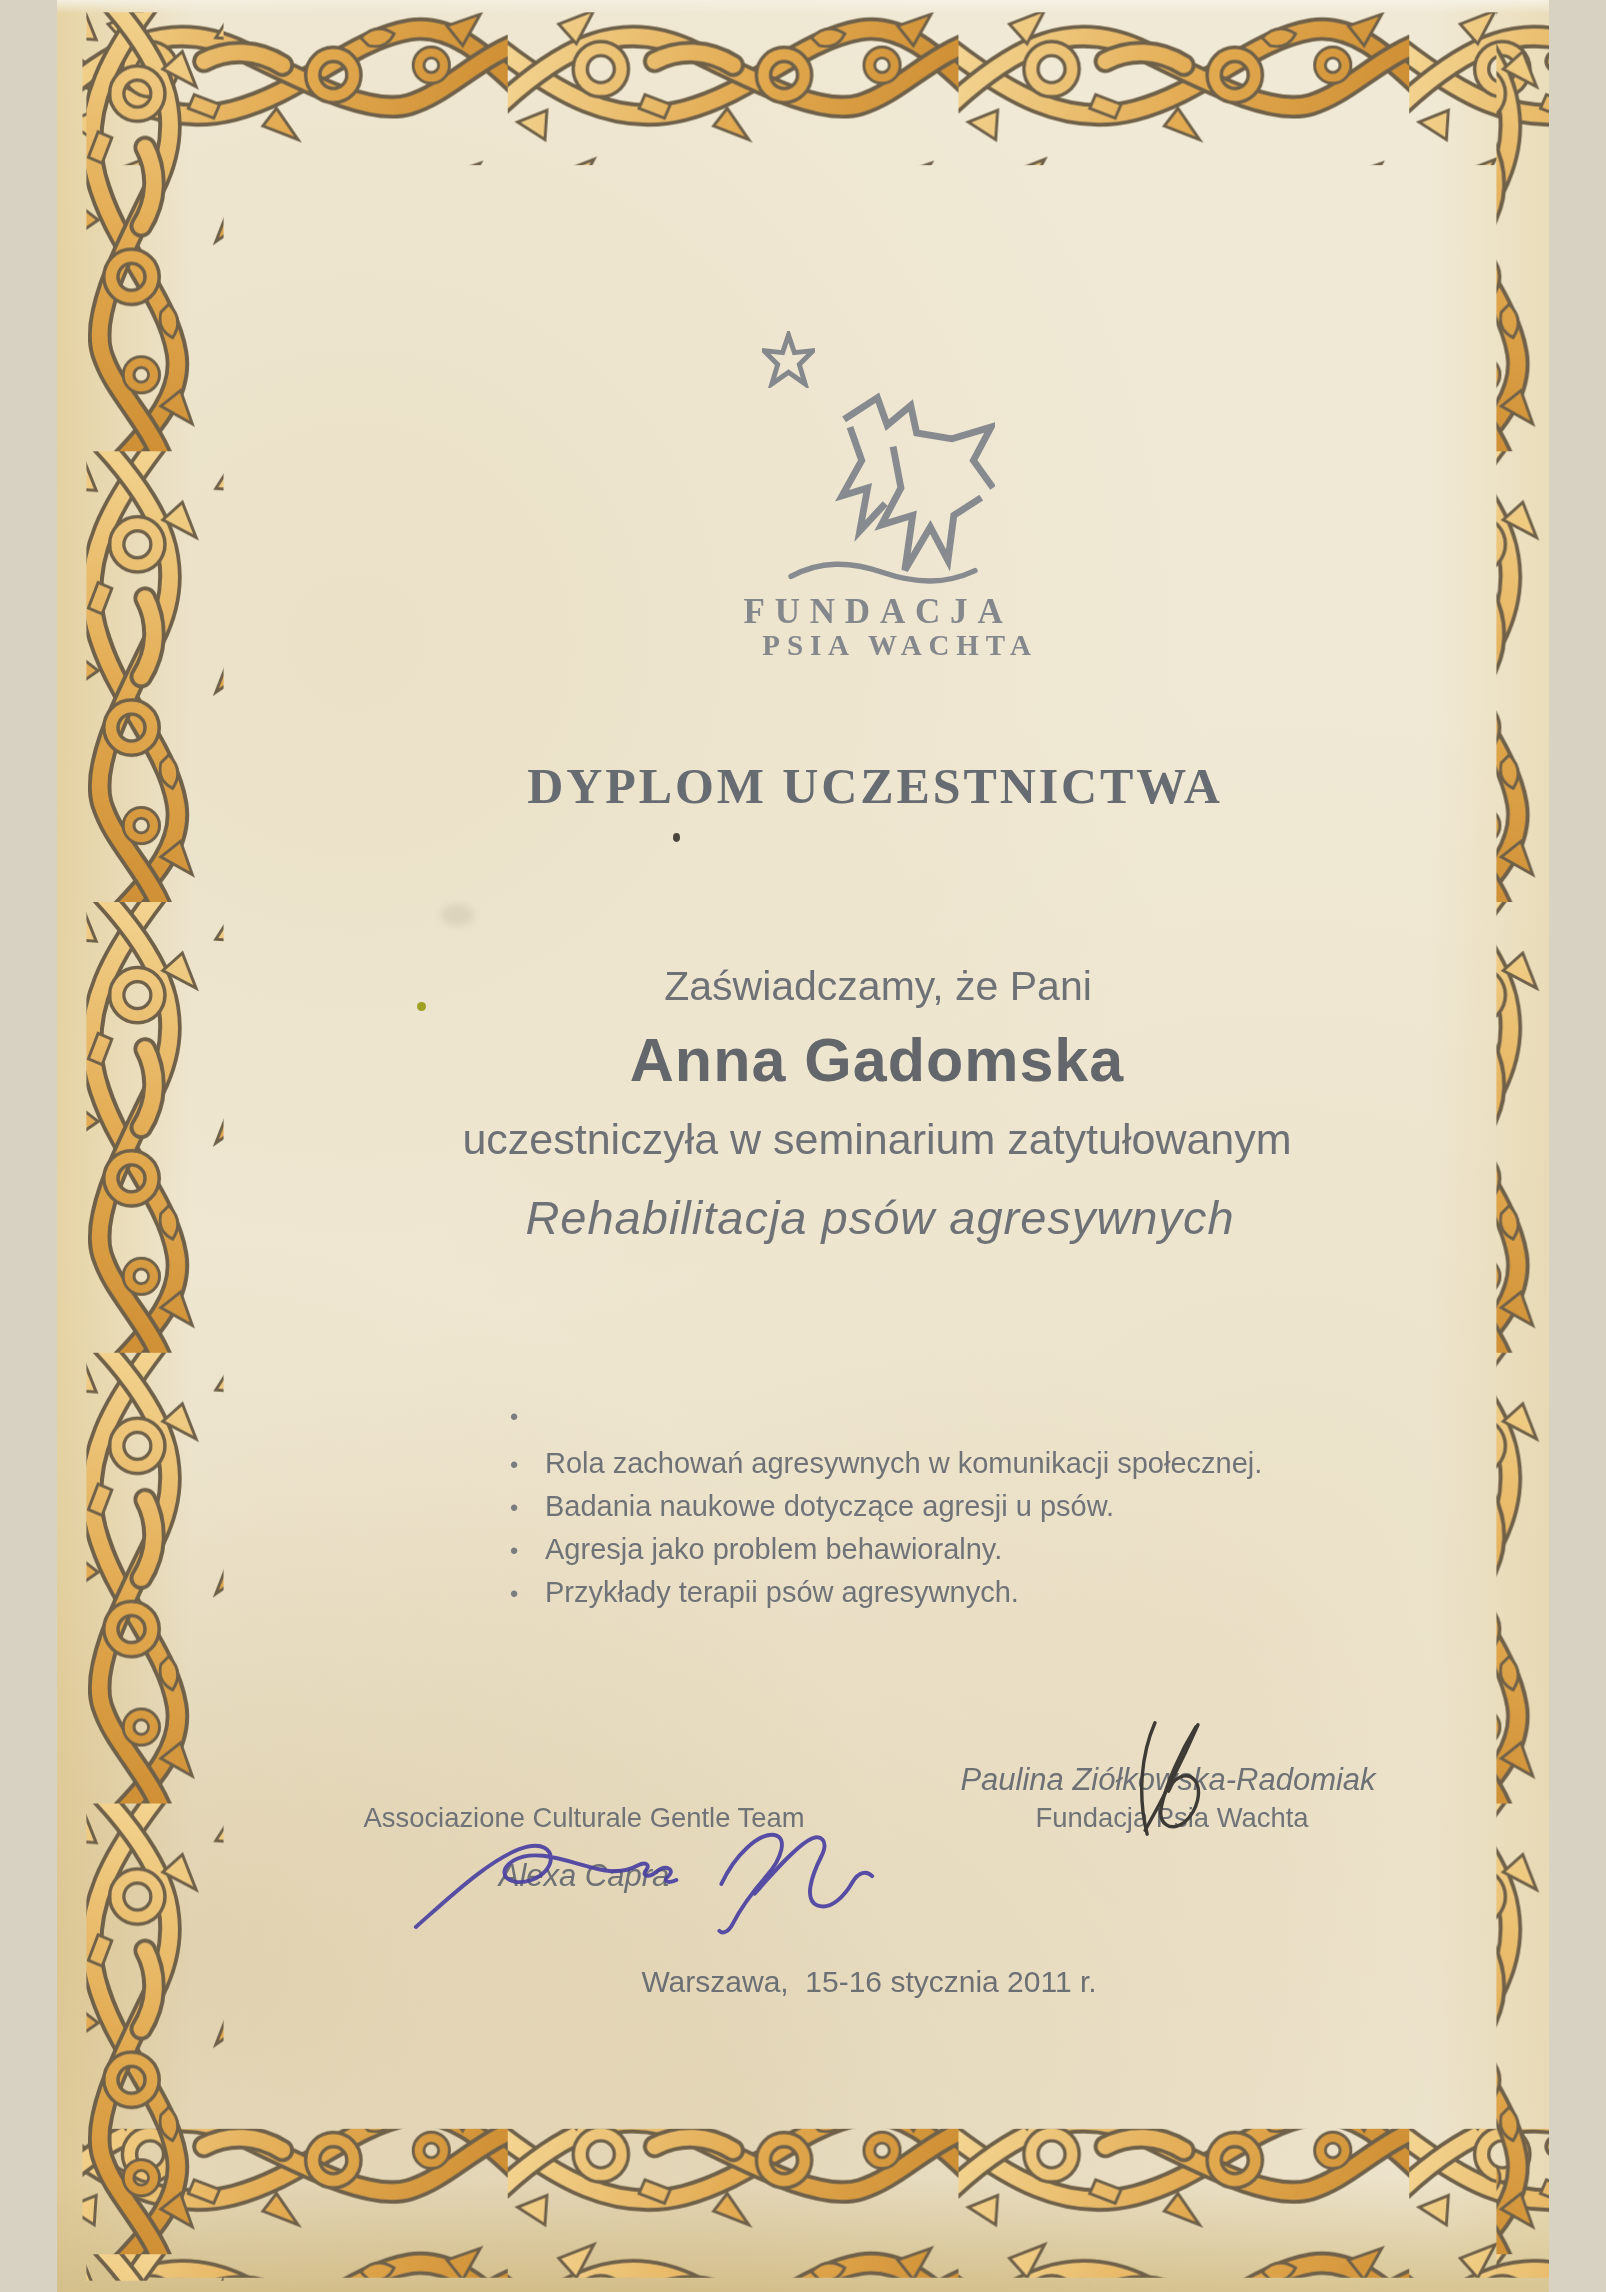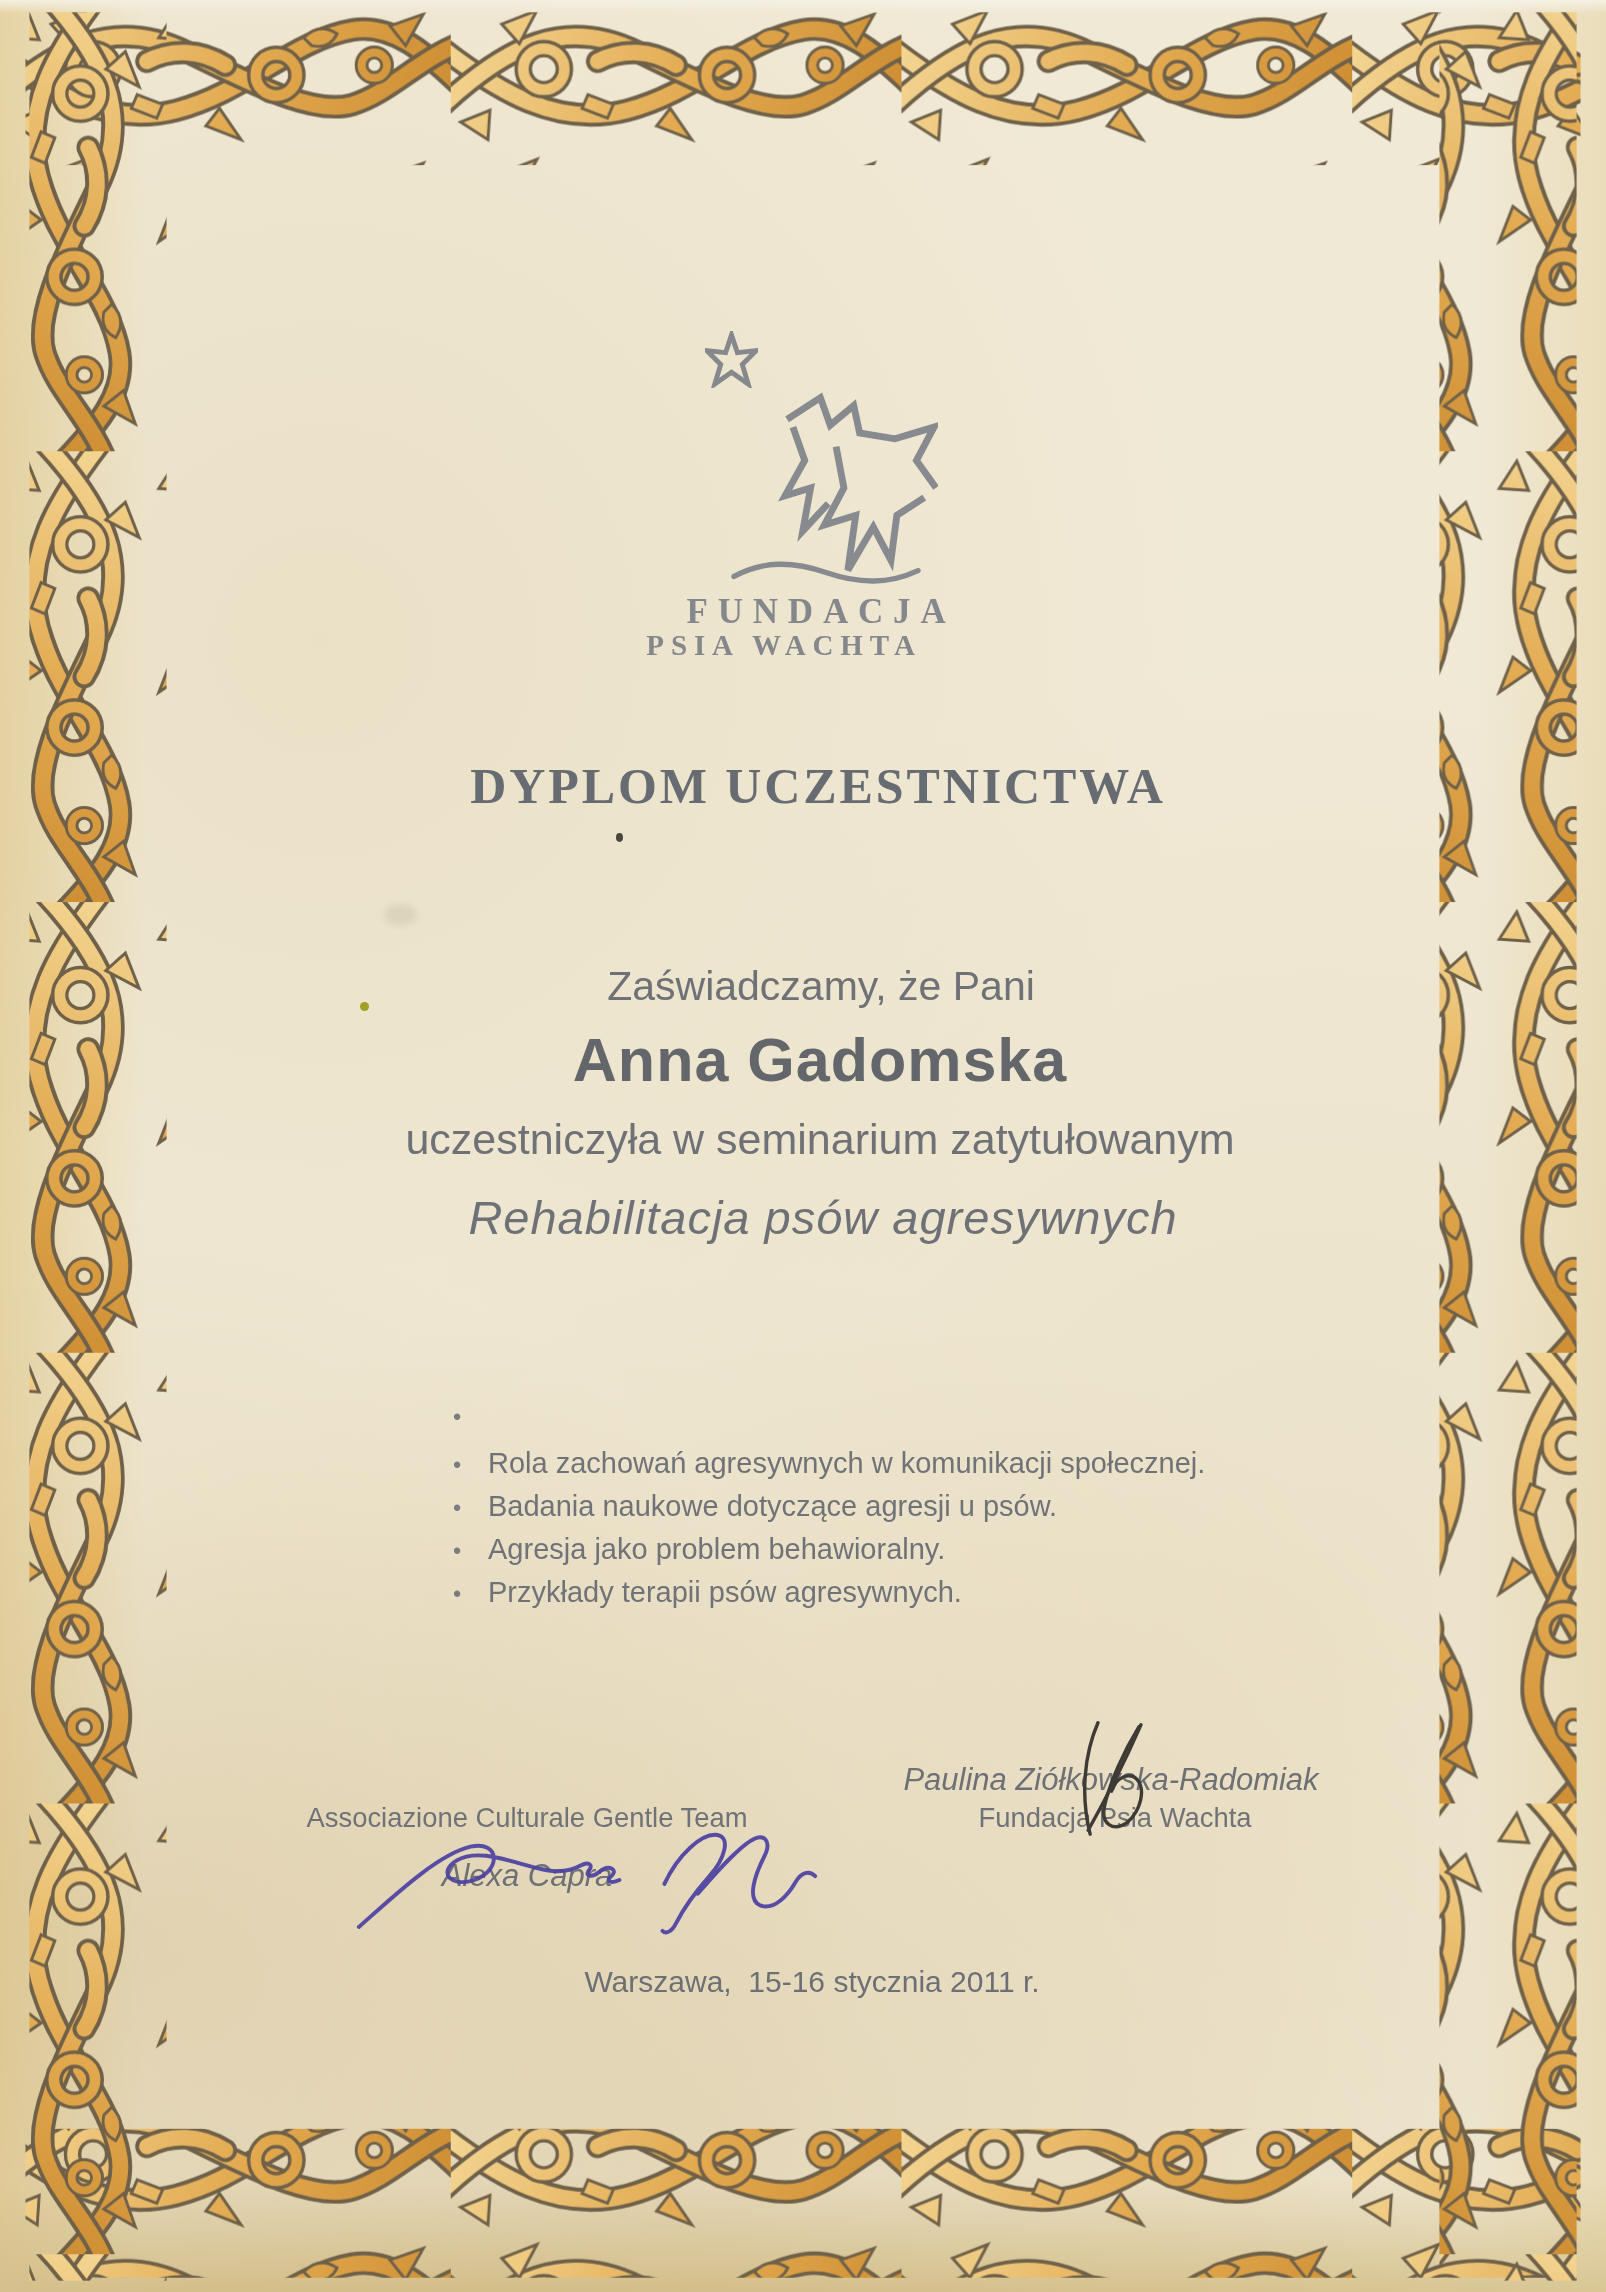--- a/index.html
+++ b/index.html
@@ -1,18 +1,18 @@
 <!DOCTYPE html>
 <html><head>
 <meta charset="utf-8">
 <style>
   html,body{margin:0;padding:0;background:#d8d2c2;}
   .page{
     position:relative;
-    width:1606px;height:2293px;
+    width:1492px;height:2293px;
     margin:0 auto;
     overflow:hidden;
     font-family:"Liberation Sans",sans-serif;
     background:
       radial-gradient(circle at 20% 28%, rgba(201,172,112,.14), transparent 42%),
       radial-gradient(circle at 82% 70%, rgba(201,172,112,.12), transparent 46%),
       radial-gradient(circle at 45% 94%, rgba(186,152,88,.20), transparent 38%),
       radial-gradient(circle at 8% 85%, rgba(190,158,92,.25), transparent 30%),
       linear-gradient(180deg, #f5f1e4 0px, rgba(245,241,228,0) 13.7px),
       linear-gradient(0deg, #d9c795 0%, rgba(217,199,149,0) 5%),
@@ -104,21 +104,21 @@
         <path d="M52,50 L64,84 L44,120 L70,112 L62,156 L88,128"></path>
         <path d="M96,70 L104,112 L84,150 L116,140 L108,196 L134,152 L152,186 L158,140 L186,122"></path>
       </g>
     </svg>
 
     <svg class="abs" style="left:728px;top:557px;" width="196" height="31" viewBox="0 0 200 32">
       <path d="M5,20 C35,4 65,4 100,16 C135,28 165,28 195,14" fill="none" stroke="#878b90" stroke-width="5.5" stroke-linecap="round"></path>
     </svg>
 
     <div class="abs ctr org1" style="left:821px;top:592px;">FUNDACJA</div>
-    <div class="abs ctr org2" style="left:784px;top:629px;">PSIA WACHTA</div>
+    <div class="abs ctr org2" style="left:843px;top:629px;">PSIA WACHTA</div>
 
     <div class="abs ctr title" style="left:818px;top:757px;">DYPLOM UCZESTNICTWA</div>
 
     <div class="abs speck" style="left:616px;top:833px;width:6.9px;height:8.8px;background:#4a463e;"></div>
     <div class="abs speck" style="left:360px;top:1002px;width:8.8px;height:8.8px;background:#a0a025;"></div>
     <div class="abs speck" style="left:384px;top:904px;width:33px;height:21.6px;background:#8a8474;opacity:.16;filter:blur(3.9px);"></div>
 
     <div class="abs ctr intro" style="left:821px;top:963px;">Zaświadczamy, że Pani</div>
     <div class="abs ctr participation" style="left:820px;top:1115px;">uczestniczyła w seminarium zatytułowanym</div>
     <div class="abs ctr recipient" style="left:820px;top:1025px;">Anna Gadomska</div>

